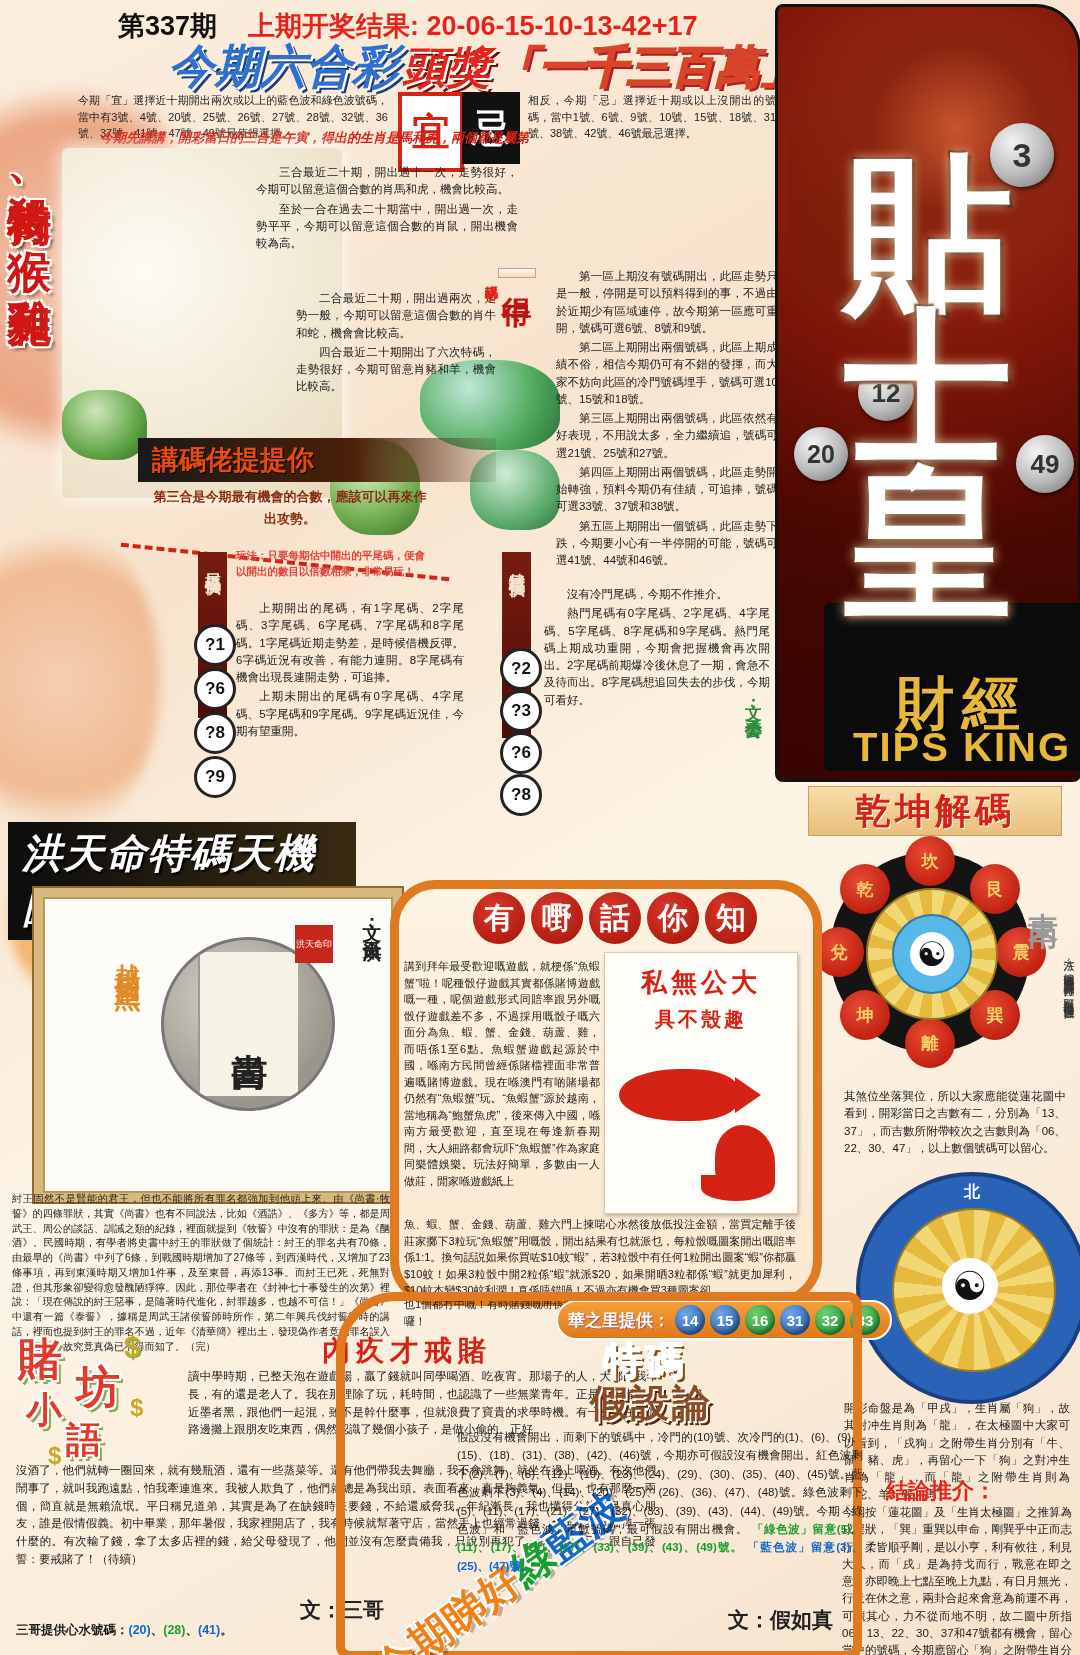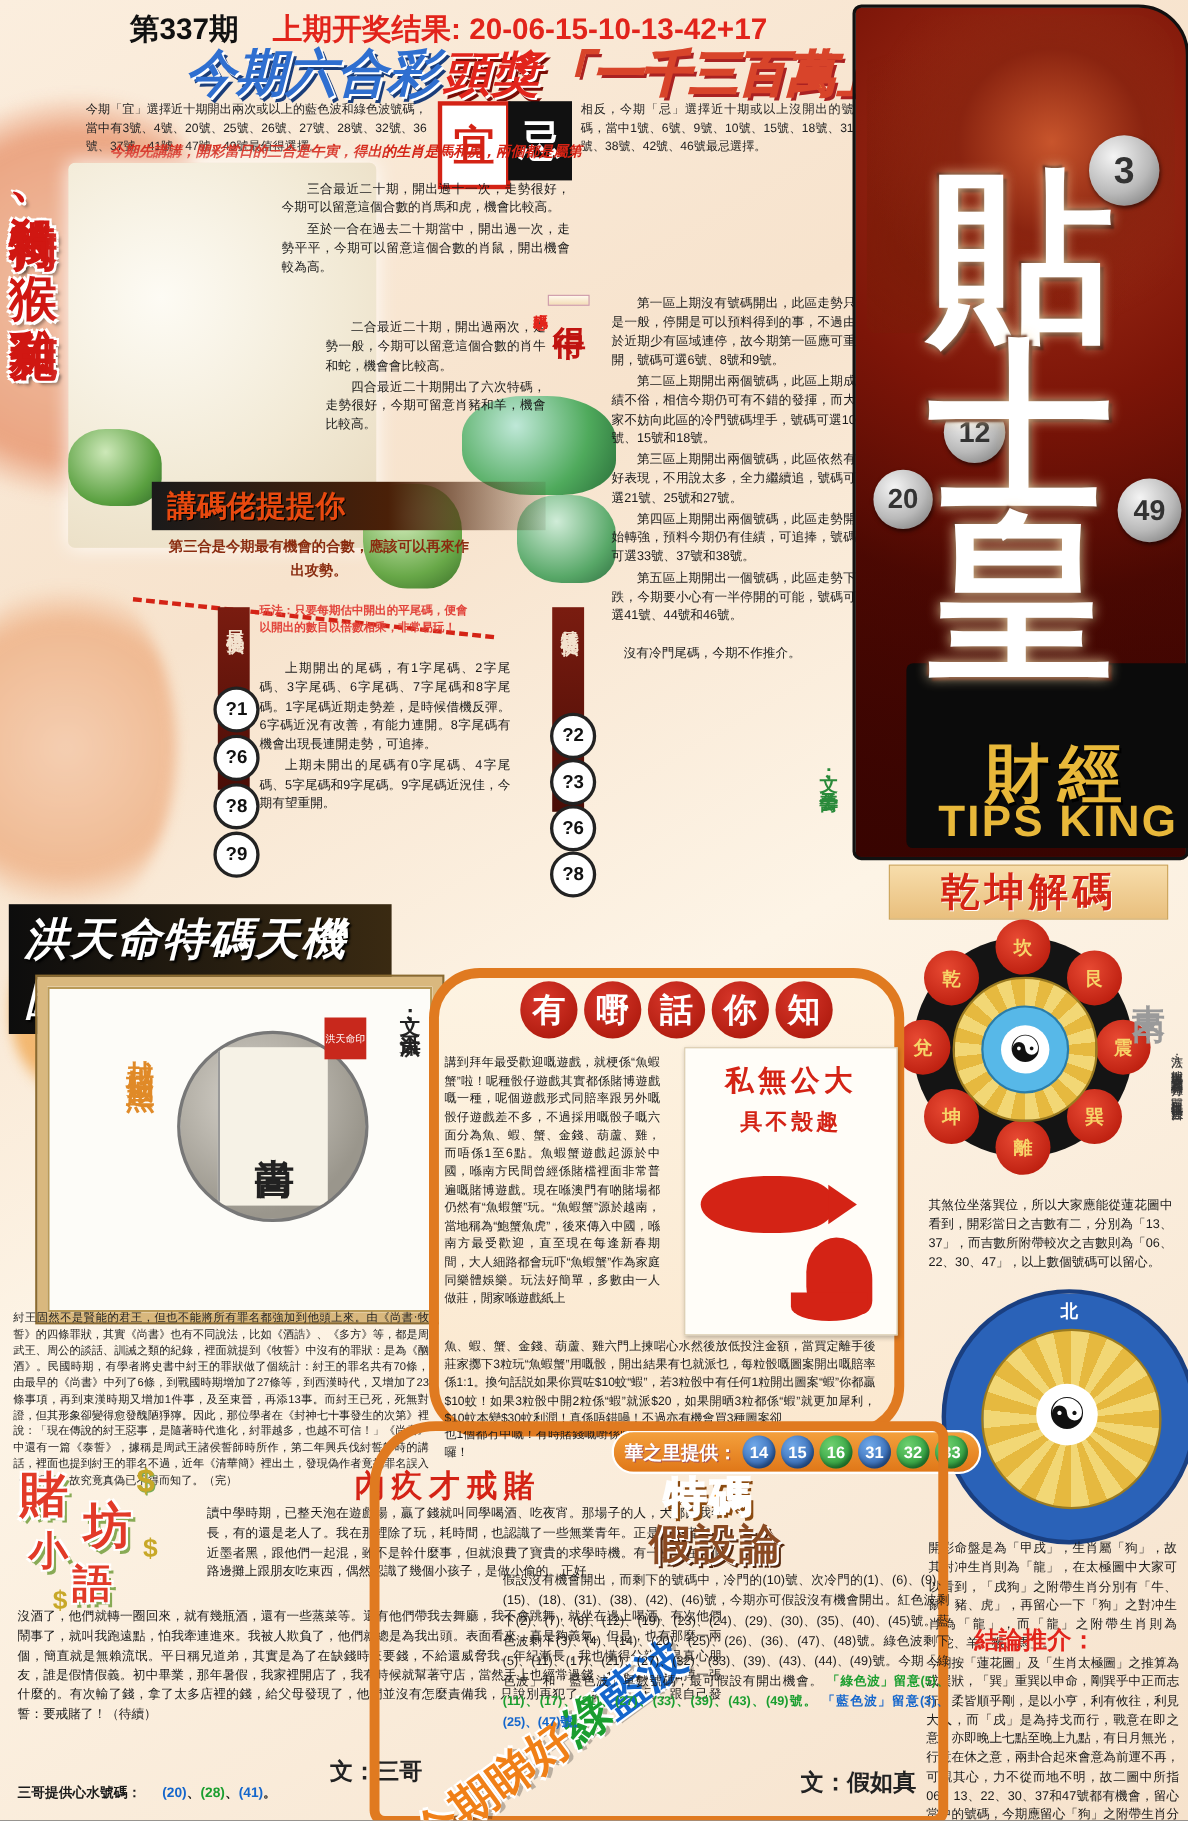--- a/index.html
+++ b/index.html
@@ -200,20 +200,21 @@
     <p>上期未開出的尾碼有0字尾碼、4字尾碼、5字尾碼和9字尾碼。9字尾碼近況佳，今期有望重開。</p>
   </div>
   <div class="abs qball" style="left:194px;top:624px;">?1</div>
   <div class="abs qball" style="left:194px;top:668px;">?6</div>
   <div class="abs qball" style="left:194px;top:712px;">?8</div>
   <div class="abs qball" style="left:194px;top:756px;">?9</div>
 
   <div class="abs vert sec-label" style="left:502px;top:552px;height:170px;">特尾碼提供</div>
   <div class="abs bodytxt just" style="left:544px;top:586px;width:226px;">
     <p>沒有冷門尾碼，今期不作推介。</p>
+    <p>熱門尾碼有0字尾碼、2字尾碼、4字尾碼、5字尾碼、8字尾碼和9字尾碼。熱門尾碼上期成功重開，今期會把握機會再次開出。2字尾碼前期爆冷後休息了一期，會急不及待而出。8字尾碼想追回失去的步伐，今期可看好。</p>
   </div>
   <div class="abs qball" style="left:500px;top:648px;">?2</div>
   <div class="abs qball" style="left:500px;top:690px;">?3</div>
   <div class="abs qball" style="left:500px;top:732px;">?6</div>
   <div class="abs qball" style="left:500px;top:774px;">?8</div>
   <div class="abs vert sig" style="left:742px;top:690px;color:#2a8a3a;font-size:17px;">文：壽公子</div>
 
   <div class="abs tk-panel" style="left:775px;top:4px;width:300px;height:772px;">
     <div class="abs" style="left:10px;top:6px;width:280px;height:290px;border-radius:8px 40px 8px 8px;background:radial-gradient(circle at 60% 40%,#c8552c 0%,#8a2410 35%,transparent 70%),radial-gradient(circle at 25% 70%,#7a1c08 0%,transparent 60%);"></div>
     <div class="abs sball" style="left:212px;top:116px;width:64px;height:64px;font-size:34px;">3</div>
@@ -292,21 +293,21 @@
     <div class="abs seal" style="left:252px;top:28px;width:38px;height:38px;">洪天命印</div>
     <div class="abs vert author" style="left:316px;top:10px;">文：洪天命</div>
   </div>
   <div class="abs story just" style="left:12px;top:1192px;width:378px;">紂王固然不是賢能的君王，但也不能將所有罪名都強加到他頭上來。由《尚書‧牧誓》的四條罪狀，其實《尚書》也有不同說法，比如《酒誥》、《多方》等，都是周武王、周公的談話、訓誡之類的紀錄，裡面就提到《牧誓》中沒有的罪狀：是為《酗酒》。民國時期，有學者將史書中紂王的罪狀做了個統計：紂王的罪名共有70條，由最早的《尚書》中列了6條，到戰國時期增加了27條等，到西漢時代，又增加了23條事項，再到東漢時期又增加1件事，及至東晉，再添13事。而紂王已死，死無對證，但其形象卻變得愈發醜陋猙獰。因此，那位學者在《封神七十事發生的次第》裡說：「現在傳說的紂王惡事，是隨著時代進化，紂罪越多，也越不可信！」《尚書》中還有一篇《泰誓》，據稱是周武王諸侯誓師時所作，第二年興兵伐紂誓師時的講話，裡面也提到紂王的罪名不過，近年《清華簡》裡出土，發現偽作者竟把罪名誤入《泰誓》，故究竟真偽已不得而知了。（完）</div>
 
   <div class="abs yy-frame" style="left:390px;top:880px;width:414px;height:408px;"></div>
   <div class="abs" style="left:470px;top:892px;white-space:nowrap;">
     <span class="yy-circ">有</span><span class="yy-circ">嘢</span><span class="yy-circ">話</span><span class="yy-circ">你</span><span class="yy-circ">知</span>
   </div>
   <div class="abs bodytxt just" style="left:404px;top:958px;width:196px;font-size:11px;">講到拜年最受歡迎嘅遊戲，就梗係“魚蝦蟹”啦！呢種骰仔遊戲其實都係賭博遊戲嘅一種，呢個遊戲形式同賠率跟另外嘅骰仔遊戲差不多，不過採用嘅骰子嘅六面分為魚、蝦、蟹、金錢、葫蘆、雞，而唔係1至6點。魚蝦蟹遊戲起源於中國，喺南方民間曾經係賭檔裡面非常普遍嘅賭博遊戲。現在喺澳門有啲賭場都仍然有“魚蝦蟹”玩。“魚蝦蟹”源於越南，當地稱為“鮑蟹魚虎”，後來傳入中國，喺南方最受歡迎，直至現在每逢新春期間，大人細路都會玩吓“魚蝦蟹”作為家庭同樂體娛樂。玩法好簡單，多數由一人做莊，閒家喺遊戲紙上</div>
-  <div class="abs artbox" style="left:622px;top:952px;width:192px;height:260px;">
+  <div class="abs artbox" style="left:604px;top:952px;width:192px;height:260px;">
     <div class="artred" style="font-size:26px;text-align:center;margin-top:12px;letter-spacing:4px;">私無公大</div>
     <div class="artred" style="font-size:20px;text-align:center;margin-top:6px;letter-spacing:3px;">具不殼趣</div>
     <div class="fish" style="margin:36px 0 0 14px;"></div>
     <div class="rooster" style="position:absolute;right:22px;bottom:18px;"></div>
   </div>
   <div class="abs bodytxt just" style="left:404px;top:1216px;width:392px;font-size:11px;">魚、蝦、蟹、金錢、葫蘆、雞六門上揀啱心水然後放低投注金額，當買定離手後莊家擲下3粒玩“魚蝦蟹”用嘅骰，開出結果有乜就派乜，每粒骰嘅圖案開出嘅賠率係1:1。換句話説如果你買咗$10蚊“蝦”，若3粒骰中有任何1粒開出圖案“蝦”你都贏$10蚊！如果3粒骰中開2粒係“蝦”就派$20，如果開晒3粒都係“蝦”就更加犀利，$10蚊本變$30蚊利潤！真係唔錯喎！不過亦有機會買3種圖案卻</div>
   <div class="abs bodytxt" style="left:404px;top:1296px;width:180px;font-size:11px;">也1個都冇中嘅！有時賭錢嘅嘢係咁囉！</div>
 
   <div class="abs hz-pill" style="left:556px;top:1300px;">
     <span class="hz-label">華之里提供：</span>
@@ -325,21 +326,21 @@
     <span class="df-char" style="position:absolute;left:48px;top:86px;font-size:36px;">語</span>
     <span style="position:absolute;left:106px;top:0px;font-size:30px;font-weight:900;color:#c8a828;text-shadow:1px 1px 0 #7a5;">$</span>
     <span style="position:absolute;left:112px;top:64px;font-size:24px;font-weight:900;color:#c8a828;">$</span>
     <span style="position:absolute;left:30px;top:112px;font-size:24px;font-weight:900;color:#c8a828;">$</span>
   </div>
 
   <div class="abs nj-title" style="left:322px;top:1332px;">內疚才戒賭</div>
   <div class="abs nj-body just" style="left:188px;top:1368px;width:470px;">讀中學時期，已整天泡在遊戲場，贏了錢就叫同學喝酒、吃夜宵。那場子的人，大都比我年長，有的還是老人了。我在那裡除了玩，耗時間，也認識了一些無業青年。正是近朱者赤，近墨者黑，跟他們一起混，雖不是幹什麼事，但就浪費了寶貴的求學時機。有一次，在一個路邊攤上跟朋友吃東西，偶然認識了幾個小孩子，是做小偷的。正好</div>
   <div class="abs nj-body just" style="left:16px;top:1462px;width:640px;">沒酒了，他們就轉一圈回來，就有幾瓶酒，還有一些蒸菜等。還有他們帶我去舞廳，我不會跳舞，就坐在邊上喝酒。有次他們鬧事了，就叫我跑遠點，怕我牽連進來。我被人欺負了，他們就總是為我出頭。表面看來，真是夠義氣。但是，也有那麼一兩個，簡直就是無賴流氓。平日稱兄道弟，其實是為了在缺錢時來要錢，不給還威脅我。年紀漸長，我也懂得分辨誰是真心朋友，誰是假情假義。初中畢業，那年暑假，我家裡開店了，我有時候就幫著守店，當然手上也經常過錢，免不了經常抽掉一張什麼的。有次輸了錢，拿了太多店裡的錢，給父母發現了，他們並沒有怎麼責備我，只說別再犯了，我內疚不已，跟自己發誓：要戒賭了！（待續）</div>
   <div class="abs tips-line" style="left:16px;top:1622px;">
-    <span>三哥提供心水號碼：</span><span style="color:#1466cc;margin-left:19px;">(20)</span><span>、</span><span style="color:#1a9e2f;">(28)</span><span>、</span><span style="color:#1466cc;">(41)</span><span>。</span>
+    <span>三哥提供心水號碼：</span><span style="color:#1466cc;">(20)</span><span>、</span><span style="color:#1a9e2f;">(28)</span><span>、</span><span style="color:#1466cc;">(41)</span><span>。</span>
   </div>
   <div class="abs sig" style="left:300px;top:1596px;">文：三哥</div>
 
   <div class="abs tm-frame" style="left:336px;top:1292px;width:508px;height:350px;"></div>
   <div class="abs tm-t1" style="left:604px;top:1336px;">特碼</div>
   <div class="abs tm-t2" style="left:590px;top:1378px;">假設論</div>
   <div class="abs diag" style="left:352px;top:1560px;">
     <span class="d-orange">今期睇好</span><span class="d-green">綠</span><span class="d-blue">藍波</span>
   </div>
   <div class="abs tm-body just" style="left:428px;top:1428px;width:406px;margin-left:29px;">

